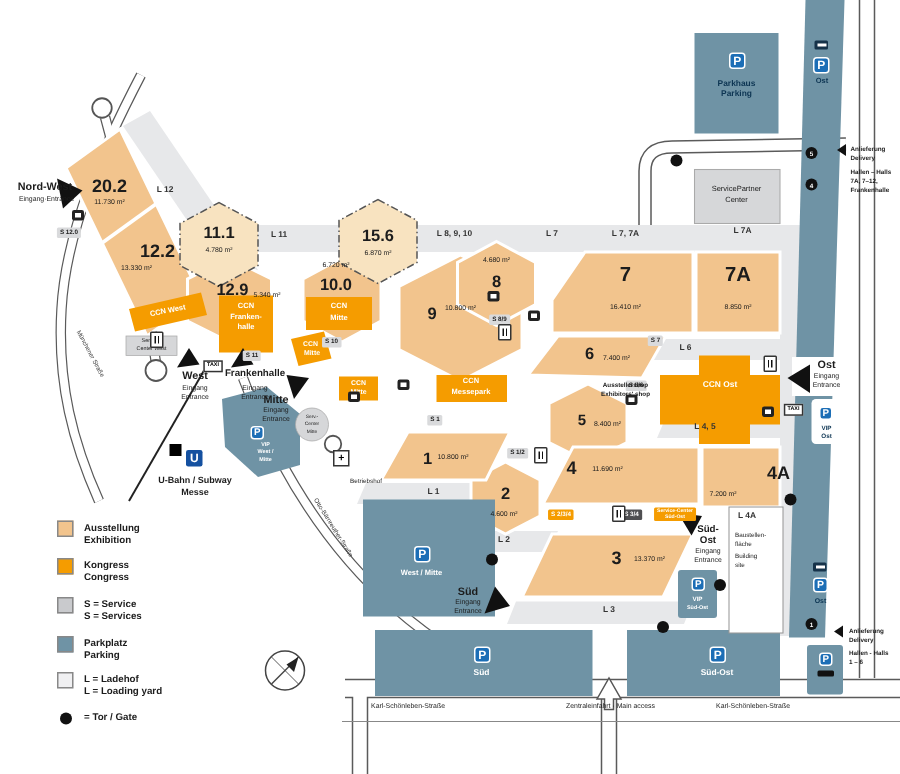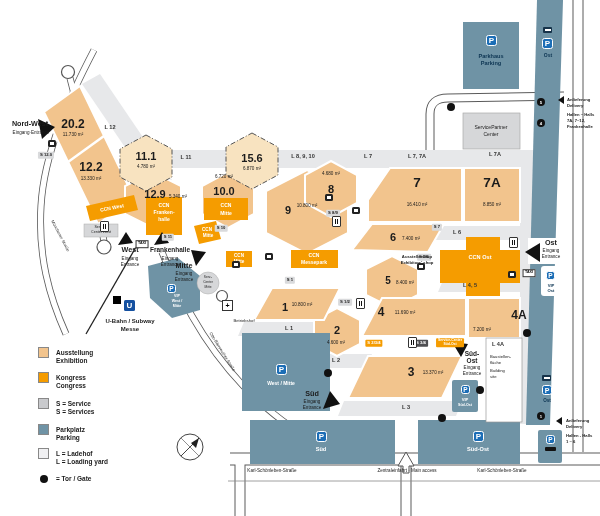--- a/index.html
+++ b/index.html
@@ -165,21 +165,21 @@
     <polygon points="540,243 540,262 525,252"></polygon>
     <polygon points="323,409 340,404 330,391"></polygon>
     <polygon points="452,342 468,344 461,357"></polygon>
     <polygon points="558,100 564,96 564,104"></polygon>
     <polygon points="556,421 562,417 562,425"></polygon>
   </g>
 </svg>
 
 <span class="t b f12" style="left:73px;top:124px">20.2</span>
 <span class="t f45" style="left:73px;top:135px">11.730 m²</span>
-<span class="t b f12" style="left:91px;top:167px">12.2</span>
+<span class="t b f12" style="left:105px;top:167px">12.2</span>
 <span class="t f45" style="left:91px;top:179px">13.330 m²</span>
 <span class="t b f11" style="left:146px;top:156px">11.1</span>
 <span class="t f45" style="left:146px;top:167px">4.780 m²</span>
 <span class="t b f11" style="left:155px;top:194px">12.9</span>
 <span class="t f45" style="left:178px;top:197px">5.340 m²</span>
 <span class="t b f11" style="left:252px;top:158px">15.6</span>
 <span class="t f45" style="left:252px;top:169px">6.870 m²</span>
 <span class="t f45" style="left:224px;top:177px">6.720 m²</span>
 <span class="t b f11" style="left:224px;top:191px">10.0</span>
 <span class="t b f11" style="left:288px;top:210px">9</span>

